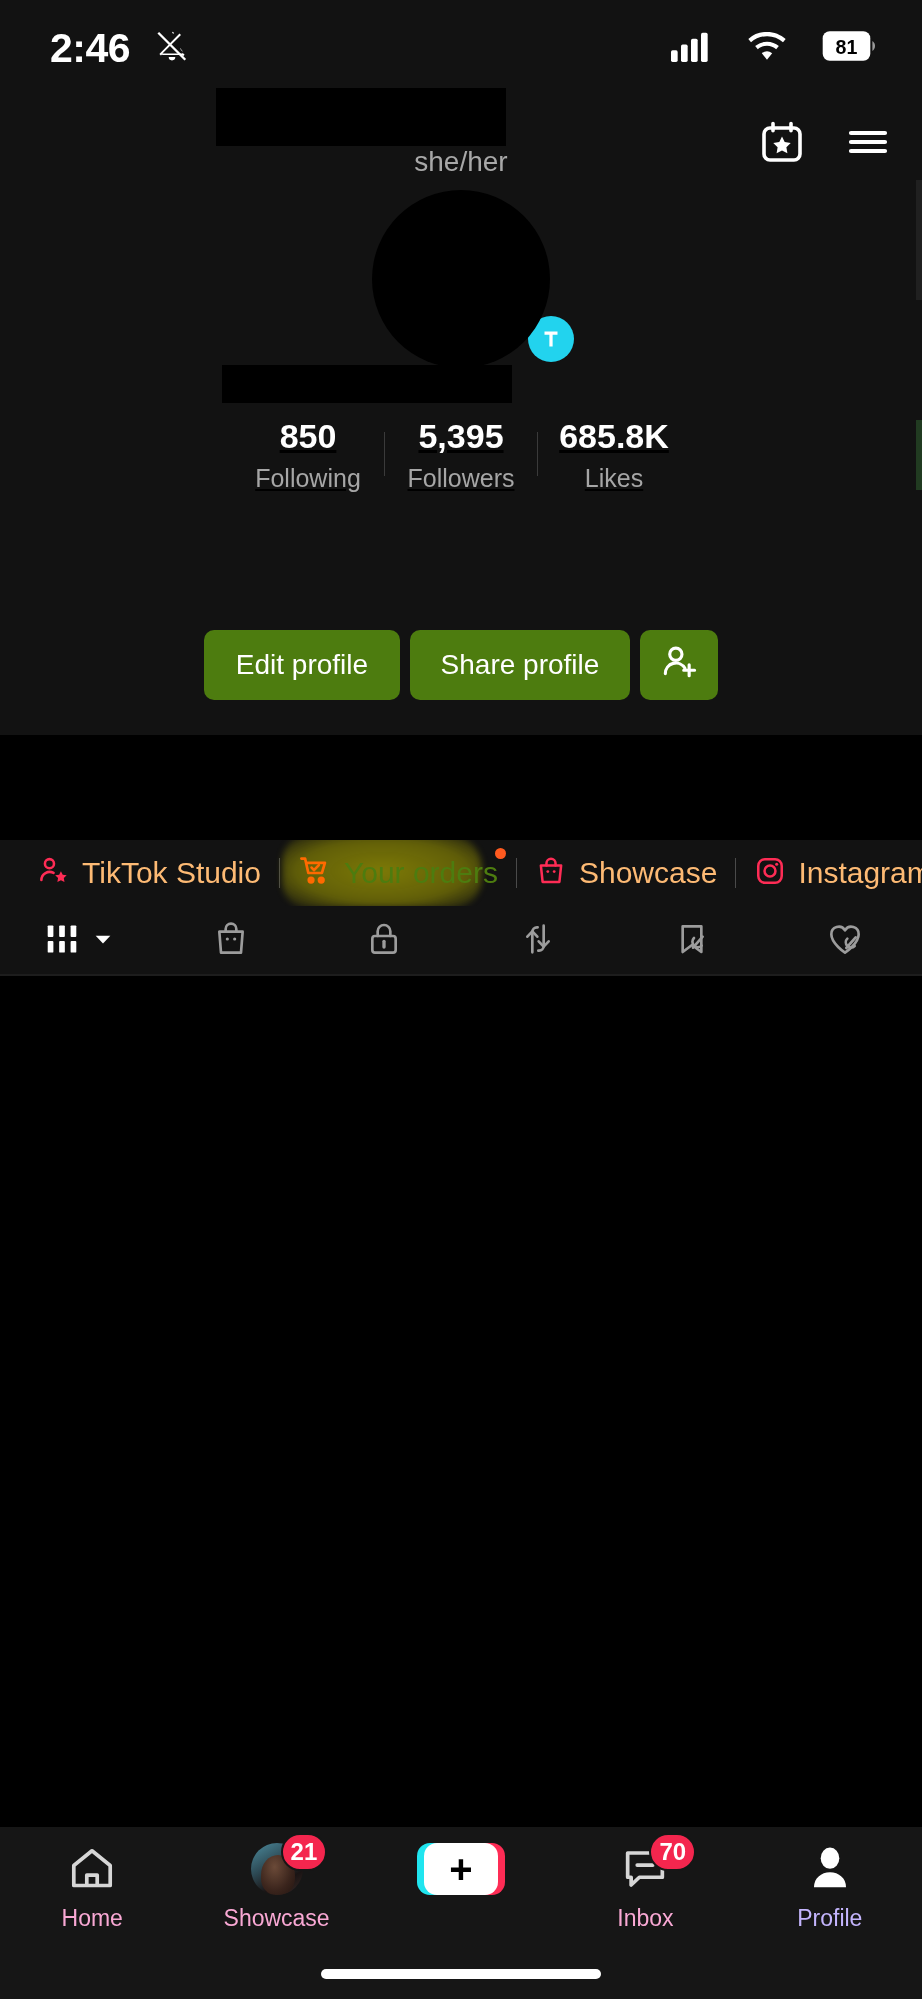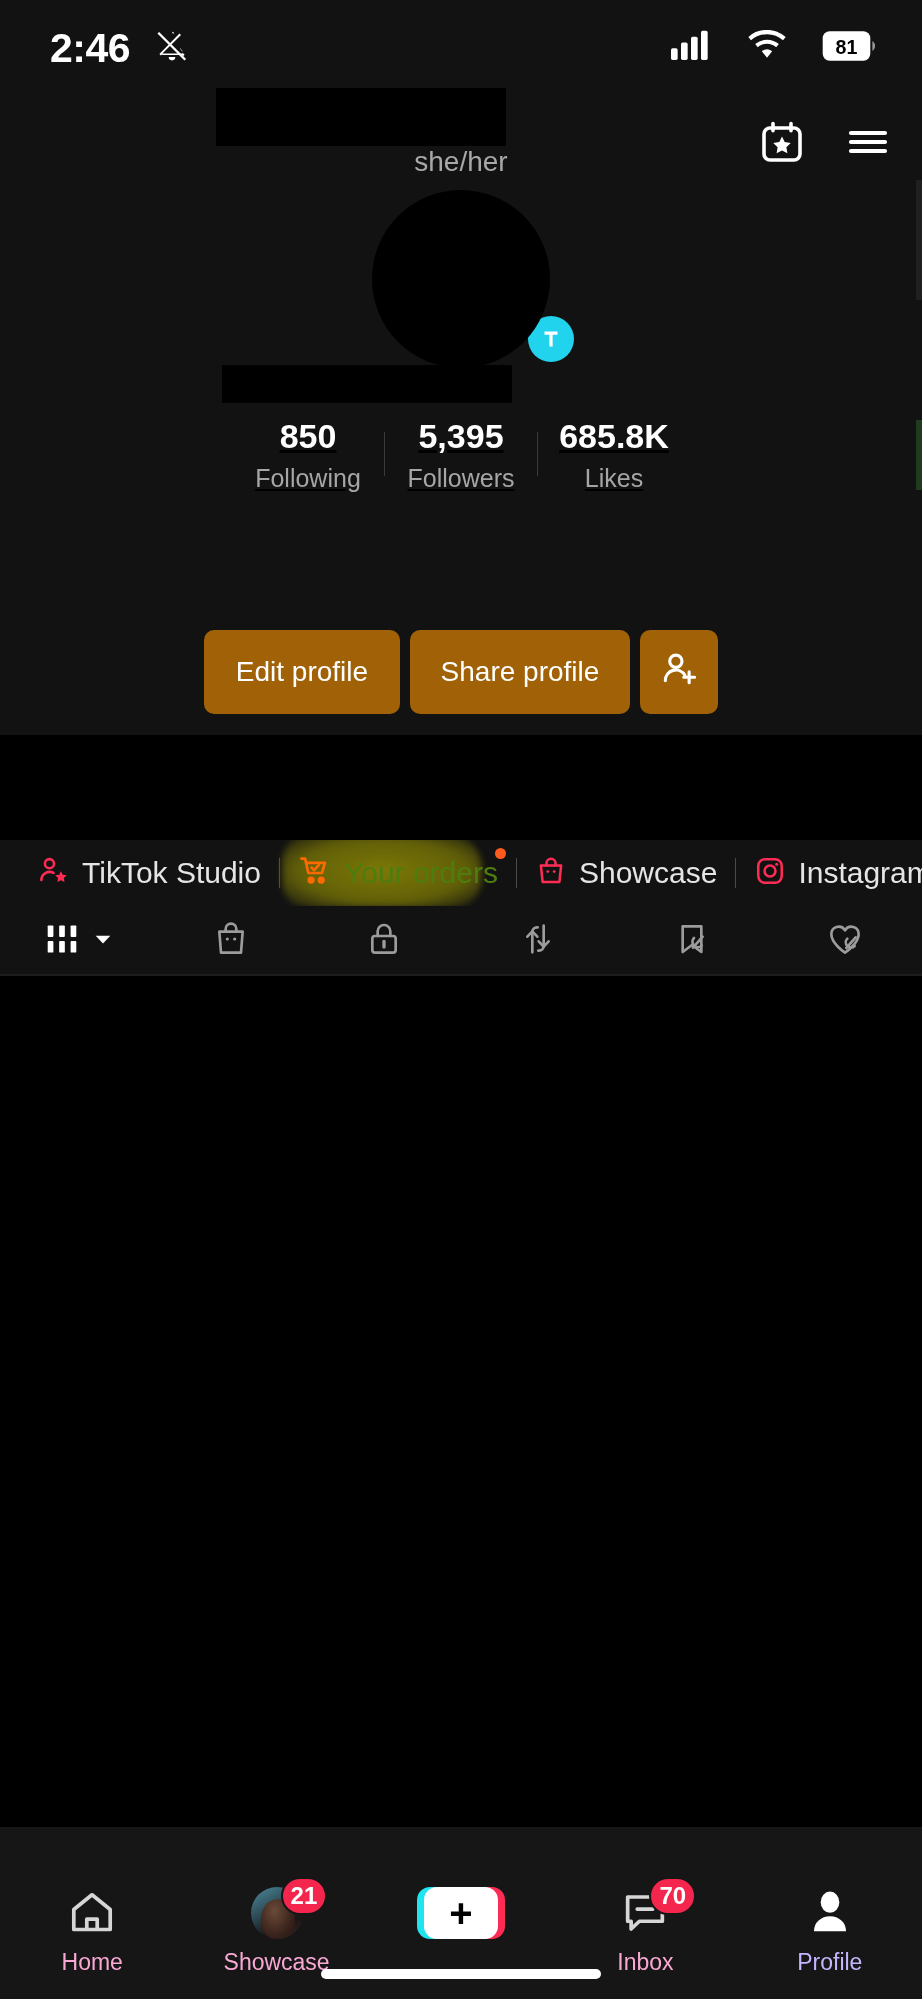--- a/index.html
+++ b/index.html
@@ -21,21 +21,21 @@
     position: absolute; top: 0; left: 0; right: 0; height: 96px;
     background: #121212;
     display: flex; align-items: center; justify-content: space-between;
     padding: 0 44px 0 50px;
   }
   .sb-left { display: flex; align-items: center; gap: 24px; }
   .sb-time {
     color: #fff; font-size: 41px; font-weight: bold;
     letter-spacing: -0.5px;
   }
-  .sb-right { display: flex; align-items: flex-start; gap: 35px; }
+  .sb-right { display: flex; align-items: flex-end; gap: 35px; }
 
   
   .topbar {
     position: absolute; top: 96px; left: 0; right: 0; height: 98px;
   }
   .name-redaction {
     position: absolute; left: 216px; top: -8px;
     width: 290px; height: 58px; background: #000;
   }
   .pronouns {
@@ -90,22 +90,22 @@
   .stat-div {
     width: 1px; height: 44px; background: #3a3a3a;
   }
 
   
   .actions {
     position: absolute; top: 630px; left: 0; right: 0;
     display: flex; justify-content: center; align-items: center; gap: 10px;
   }
   .btn {
-    height: 84px; border-radius: 10px;
-    background: #a16207; border: none;
+    height: 70px; border-radius: 10px;
+    background: #4d7c0f; border: none;
     color: #fff; font-size: 28px;
     font-family: "Liberation Sans", sans-serif;
     display: flex; align-items: center; justify-content: center;
     cursor: pointer;
   }
   .btn-edit { width: 196px; }
   .btn-share { width: 220px; }
   .btn-icon { width: 78px; }
 
   
@@ -122,21 +122,21 @@
     overflow: hidden;
     white-space: nowrap;
   }
   .link-item {
     display: flex; align-items: center; gap: 12px;
     flex: 0 0 auto;
     position: relative;
     padding: 4px 10px;
   }
   .link-label {
-    font-size: 30px; color: #e5e5e5; white-space: nowrap;
+    font-size: 30px; color: #fdba74; white-space: nowrap;
   }
   .link-sep {
     width: 1px; height: 30px; background: #4a4a4a;
     flex: 0 0 auto; margin: 0 8px;
   }
   .highlight-blob {
     position: absolute;
     left: -6px; top: -16px; width: 200px; height: 74px;
     background: radial-gradient(ellipse at center, rgba(190,185,0,0.62) 0%, rgba(170,165,0,0.52) 60%, rgba(120,118,0,0.0) 100%);
     filter: blur(3px);
@@ -180,21 +180,21 @@
     padding-top: 14px;
   }
   .nav-item {
     flex: 1; display: flex; flex-direction: column;
     align-items: center; justify-content: flex-start; gap: 8px;
   }
   .nav-label {
     color: #f9a8d4; font-size: 23px;
   }
   .nav-label.active { color: #c4b5fd; }
-  .nav-icon-wrap { position: relative; height: 56px; display: flex; align-items: center; margin-top: 44px; }
+  .nav-icon-wrap { position: relative; height: 56px; display: flex; align-items: center; }
   .nav-badge {
     position: absolute; top: -8px; left: 30px;
     min-width: 44px; height: 38px; padding: 0 8px;
     border-radius: 19px;
     background: #f4264e; color: #fff;
     font-size: 24px; font-weight: bold;
     display: flex; align-items: center; justify-content: center;
     border: 2px solid #161616;
   }
   .friend-avatar {

